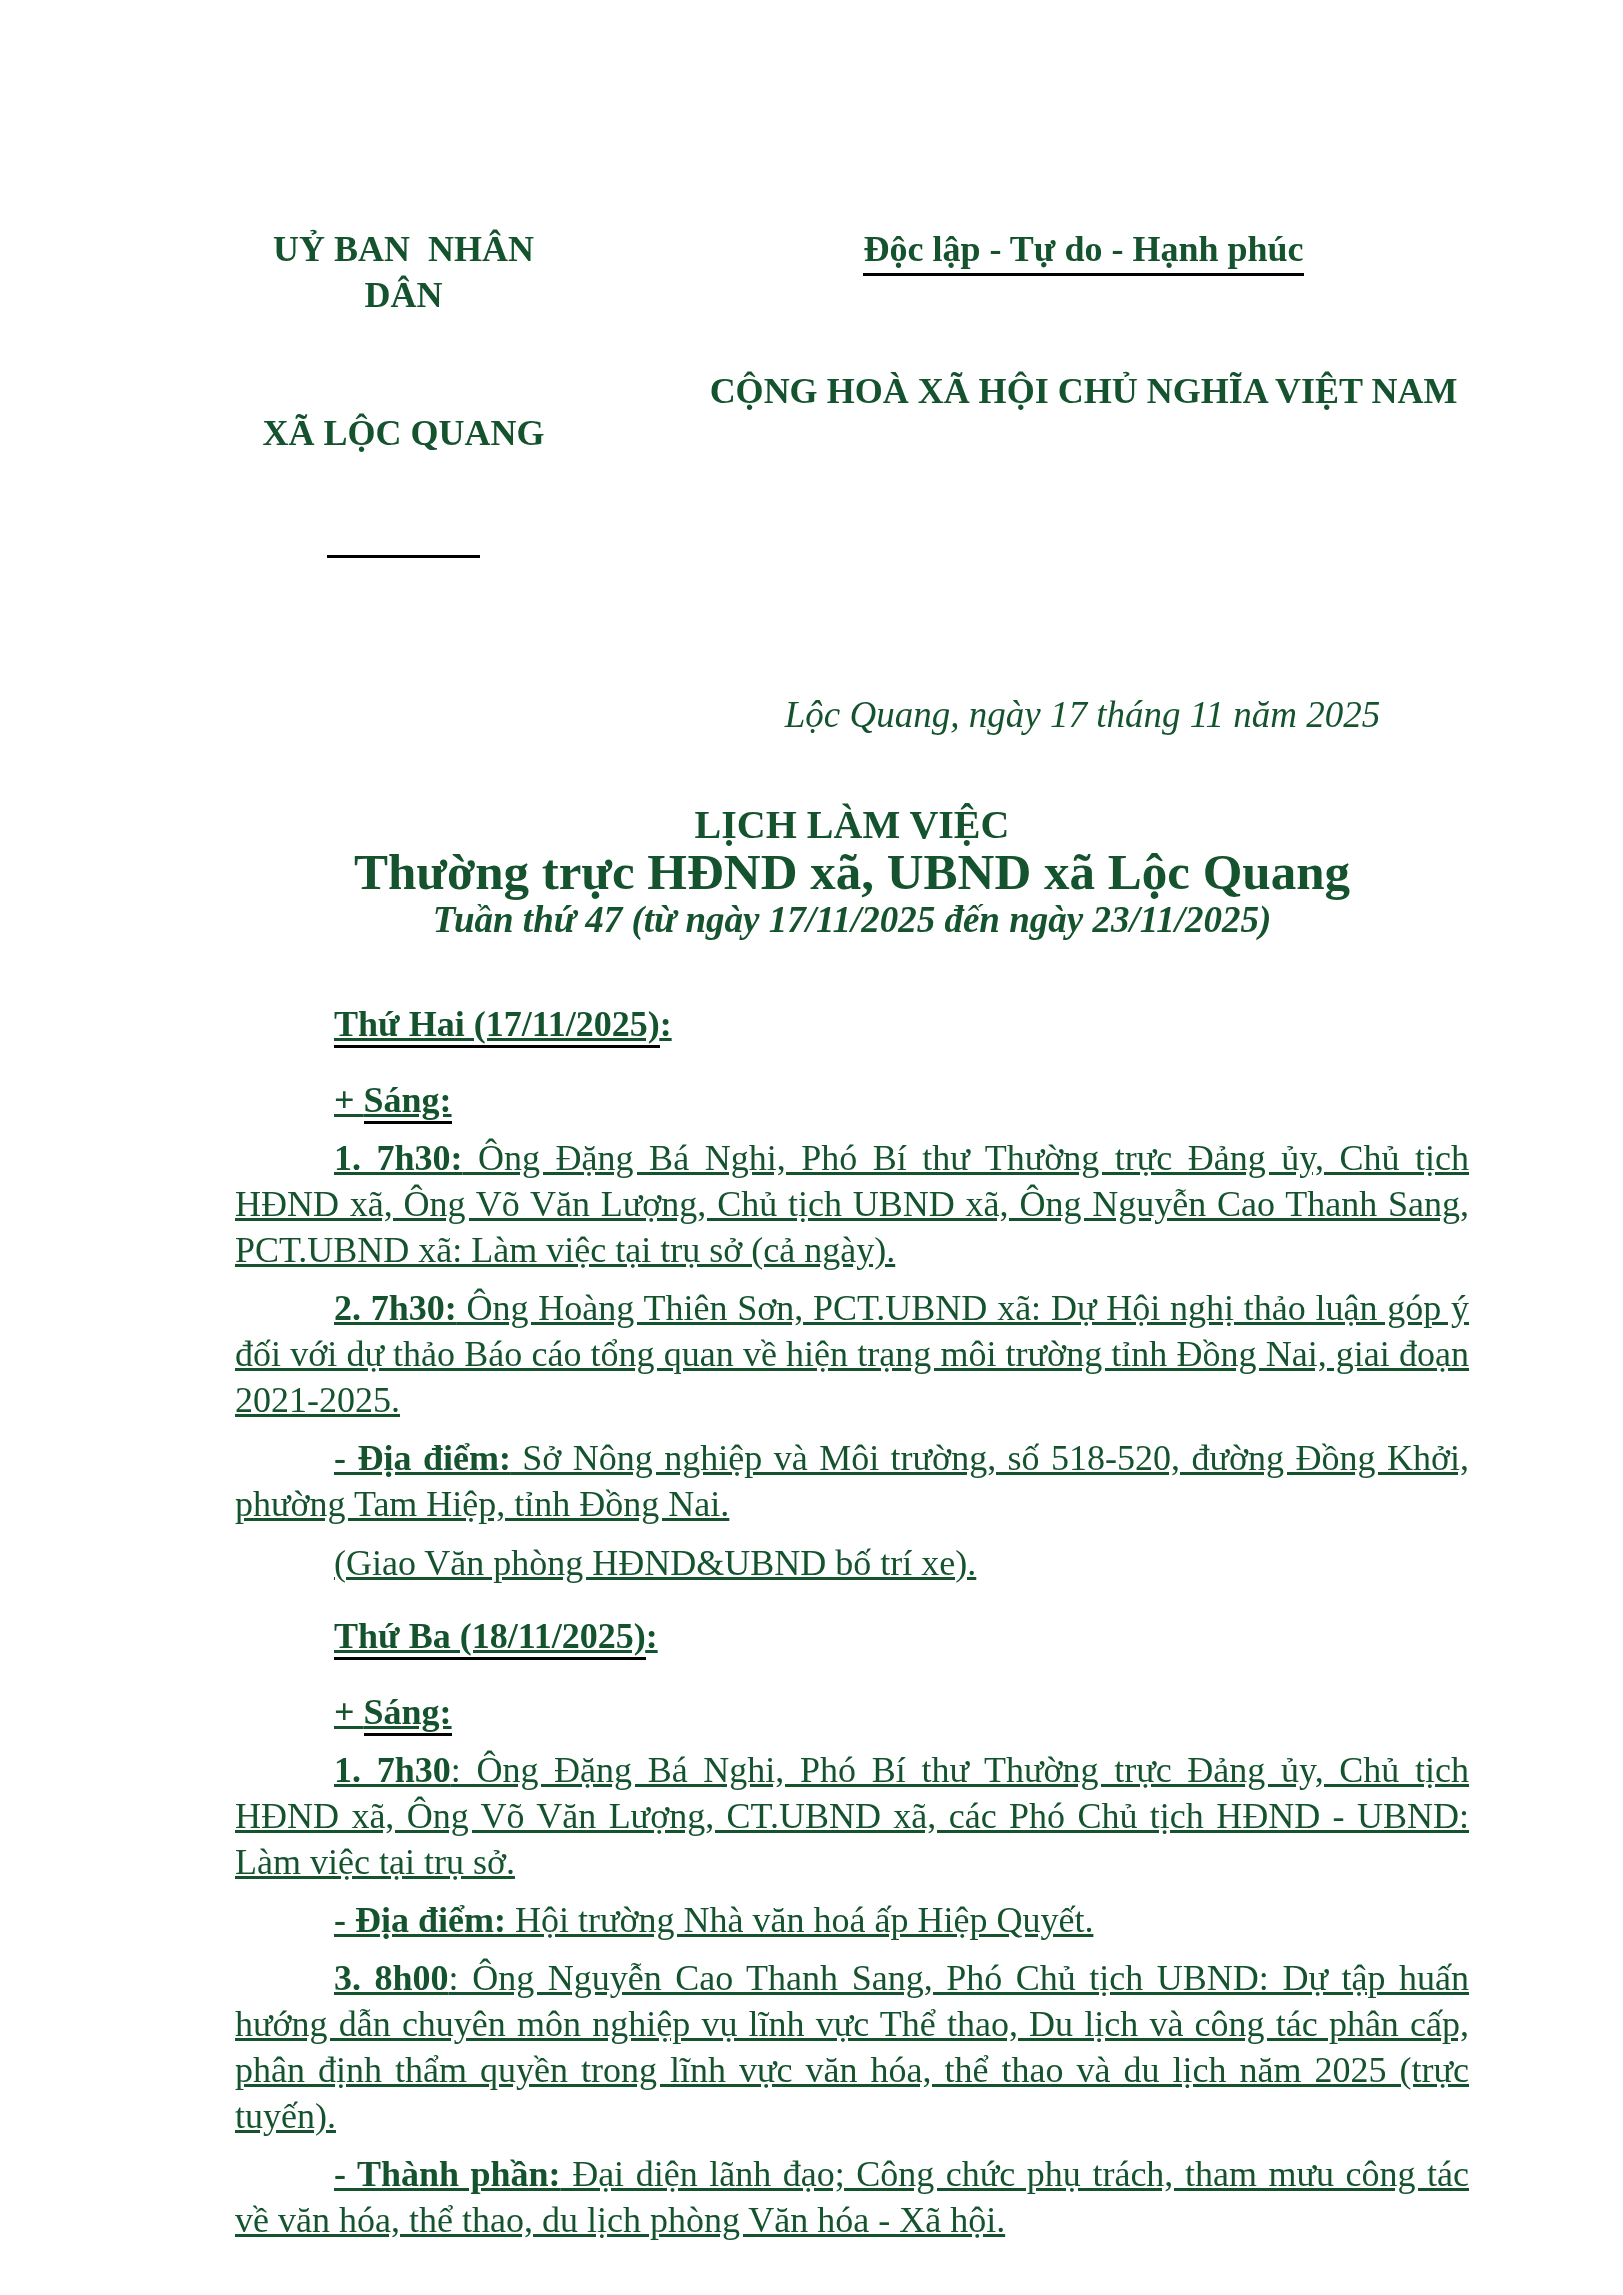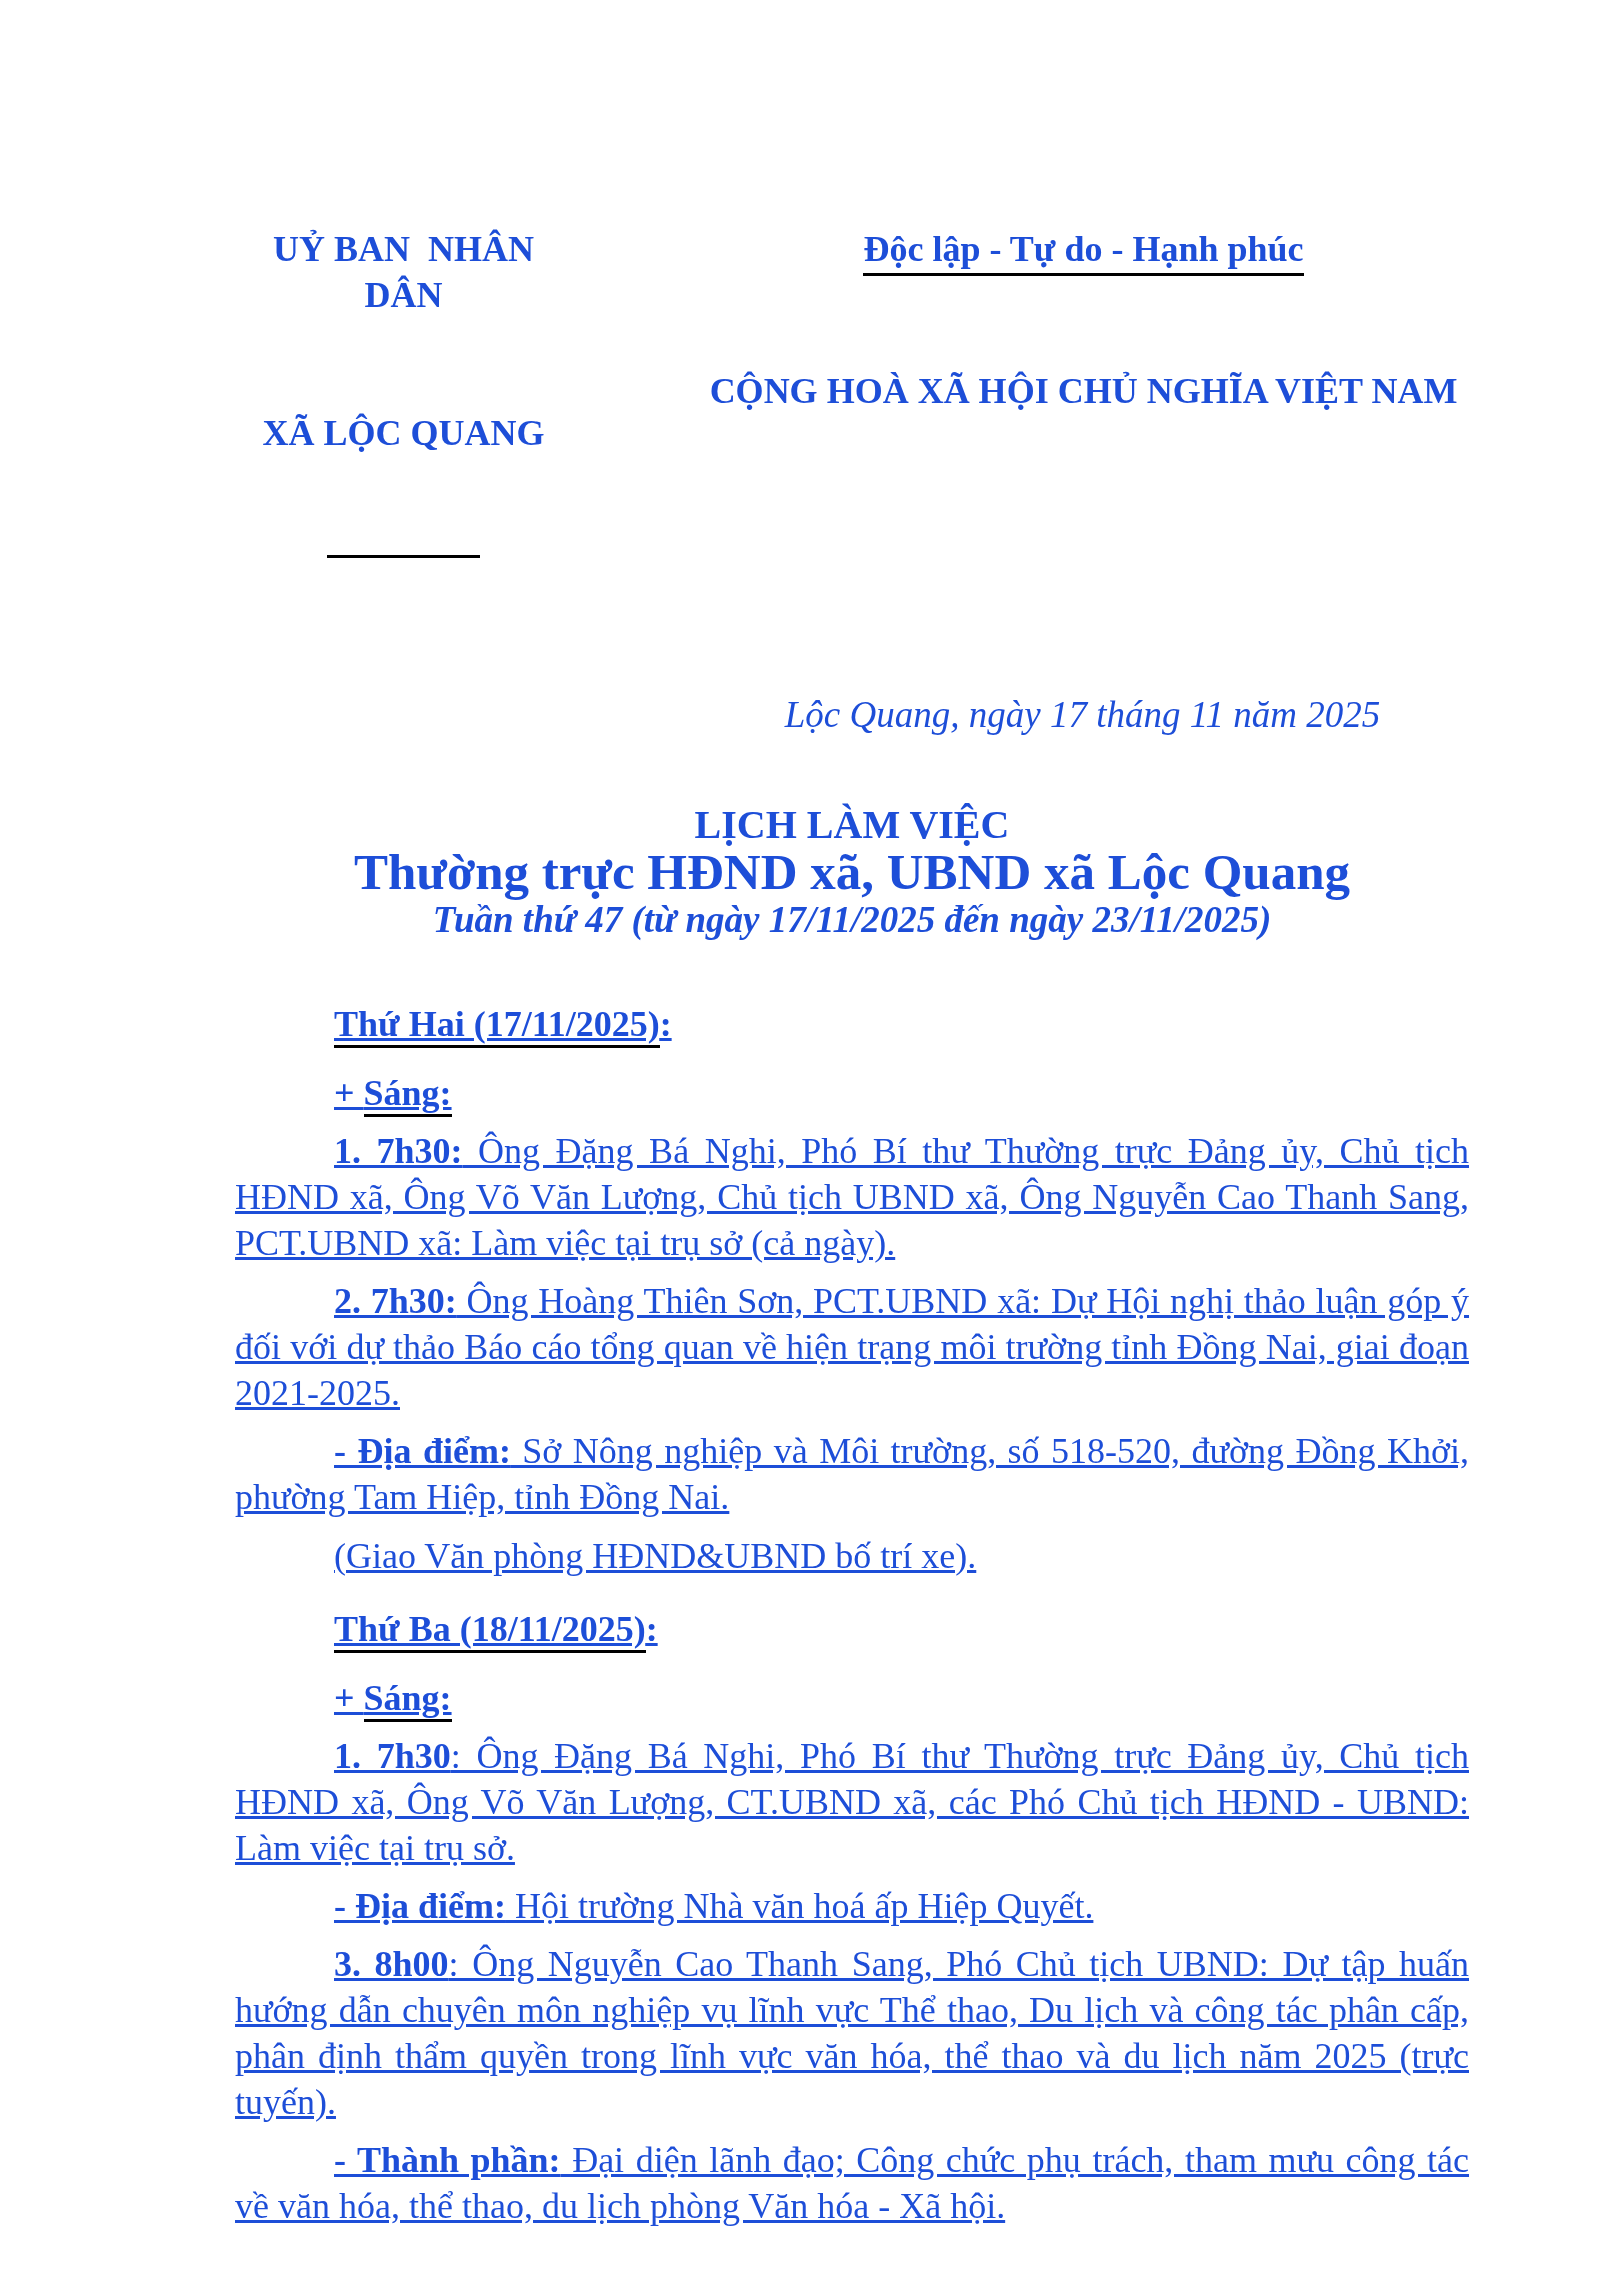--- a/index.html
+++ b/index.html
@@ -6,21 +6,21 @@
     margin: 0;
     padding: 0;
     background: #ffffff;
   }
   .page {
     position: relative;
     width: 1624px;
     height: 2295px;
     box-sizing: border-box;
     background: #ffffff;
-    color: #1d4ed8;
+    color: #14532d;
     font-family: "Liberation Serif", "DejaVu Serif", serif;
     padding: 134px 155px 0 235px;
     overflow: hidden;
   }
 
   
   .hdr {
     display: flex;
     font-weight: bold;
     font-size: 36px;
@@ -85,21 +85,21 @@
     margin: 12.2px 0 0 0;
     text-indent: 99px;
     text-decoration: underline;
   }
   p.day-heading {
     margin-top: 27px;
     font-weight: bold;
     text-align: left;
   }
   p.session-label {
-    margin-top: 23px;
+    margin-top: 30px;
     font-weight: bold;
     text-align: left;
   }
   .u {
     border-bottom: 3.8px solid #000;
     padding-bottom: 1.5px;
   }
   .lead { font-weight: bold; }
 </style>
 </head>

